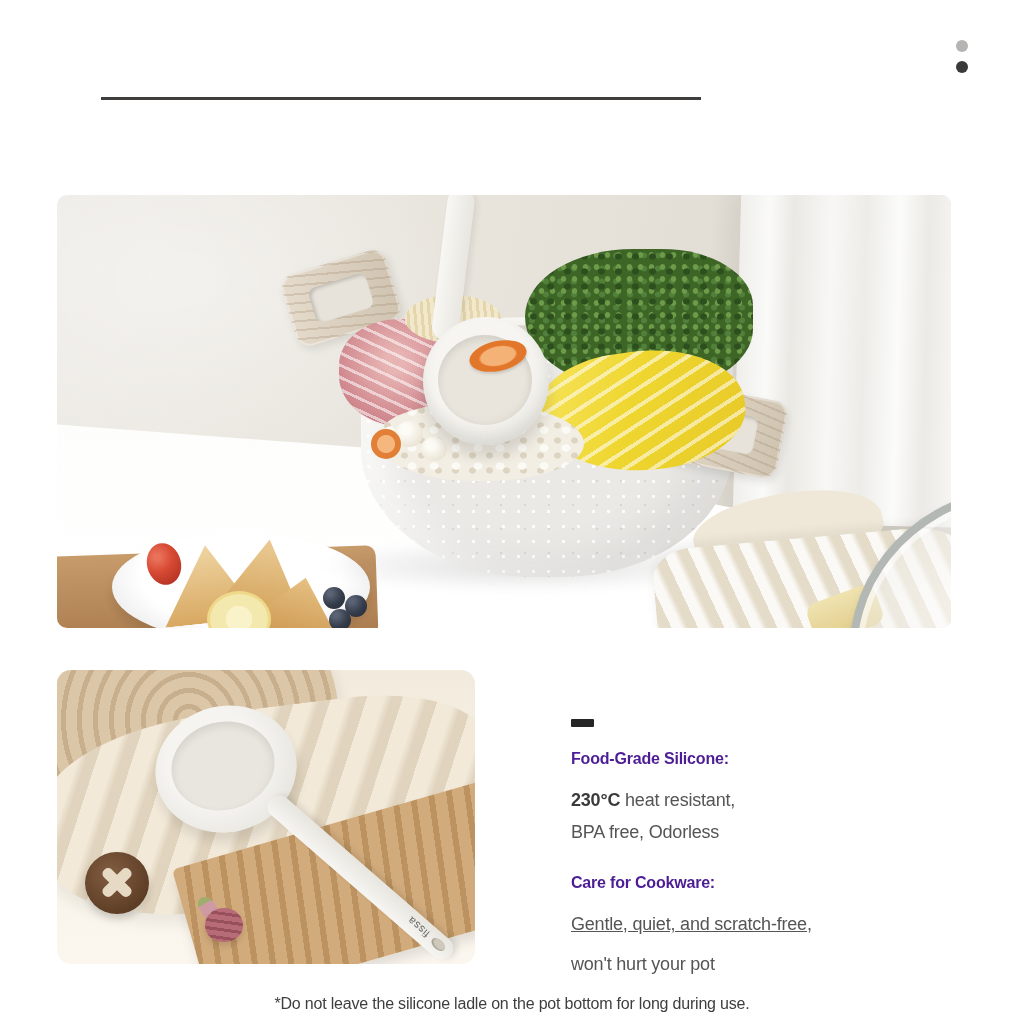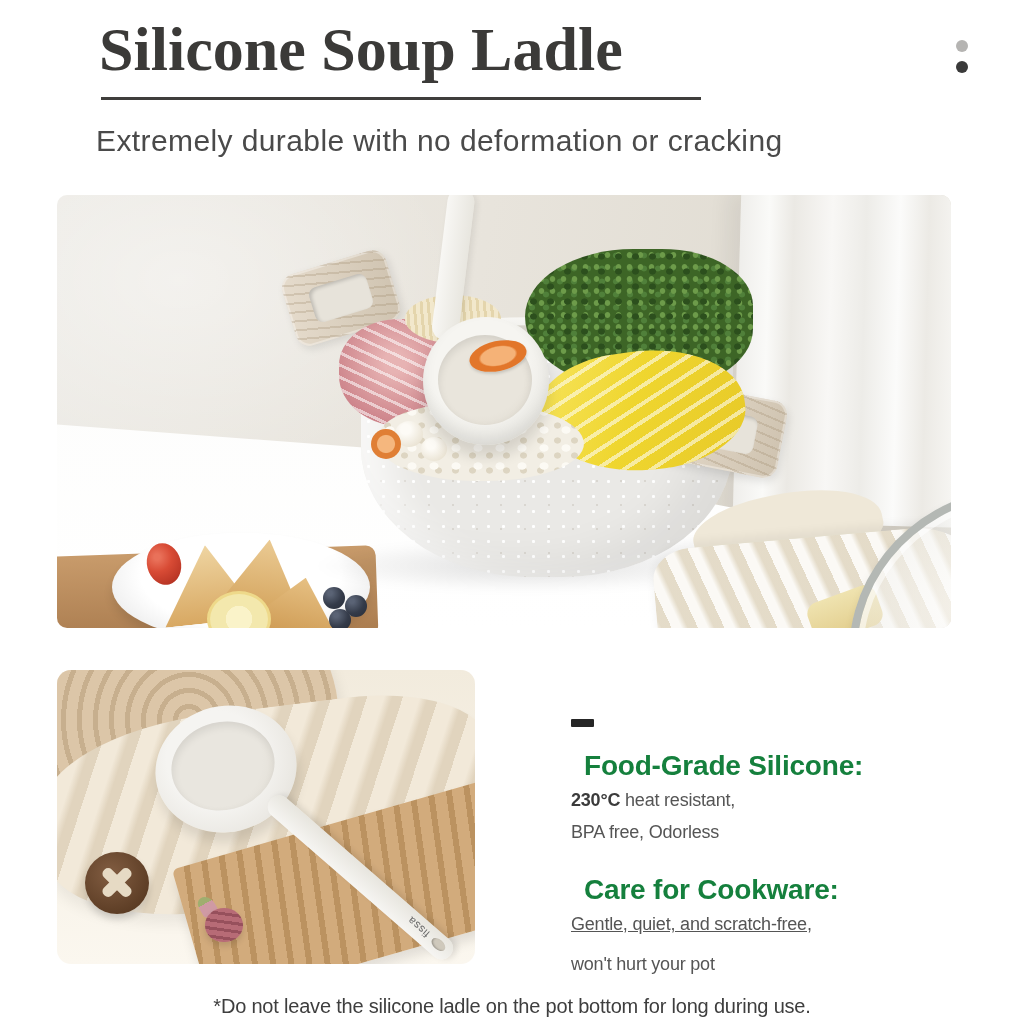--- a/index.html
+++ b/index.html
@@ -162,37 +162,35 @@
         transform:rotate(-49deg);transform-origin:top left;
         background:linear-gradient(90deg,#f6f5f2,#e7e5de);box-shadow:3px 3px 6px rgba(0,0,0,.10);
         display:flex;flex-direction:column;justify-content:flex-end;align-items:center;}
   .handle-brand{font-size:11px;color:#6a6a6a;letter-spacing:.5px;writing-mode:vertical-rl;
         transform:rotate(180deg);margin-bottom:6px;}
   .handle-hole{width:10px;height:16px;border-radius:50%;background:#cfc9bc;
         box-shadow:inset 1px 1px 2px rgba(0,0,0,.25);margin-bottom:8px;}
 
   
   .dash{left:571px;top:719px;width:23px;height:8px;background:#262626;border-radius:1px;}
-  .feat-h{left:584px;font-size:28px;font-weight:700;color:#15803d;letter-spacing:-.2px;white-space:nowrap;}
+  .feat-h{left:571px;font-size:16px;font-weight:700;color:#4c1d95;letter-spacing:-.2px;white-space:nowrap;}
   .feat-b{left:571px;font-size:18px;color:#555555;letter-spacing:-.2px;white-space:nowrap;}
   .feat-b b{color:#3b3b3b;font-weight:700;}
   .fh1{top:750px;} .fb1{top:790px;} .fb2{top:822px;}
   .fh2{top:874px;} .fb3{top:914px;text-decoration:underline;} .fb4{top:946px;margin-top:8px;}
 
   
-  .footnote{left:0;right:0;top:995px;text-align:center;font-size:20px;color:#3e3e3e;letter-spacing:-.2px;}
+  .footnote{left:0;right:0;top:995px;text-align:center;font-size:16px;color:#3e3e3e;letter-spacing:-.2px;}
 </style>
 </head>
 <body>
 
 <div class="page">
 
-  <div class="abs title">Silicone Soup Ladle</div>
   <div class="abs title-underline"></div>
-  <div class="abs subtitle">Extremely durable with no deformation or cracking</div>
   <div class="abs menu-dots">
     <span class="dot light"></span>
     <span class="dot dark"></span>
   </div>
 
   <div class="abs hero">
     <div class="abs wall-glow"></div>
     <div class="abs curtain"></div>
     <div class="abs table"></div>
 

